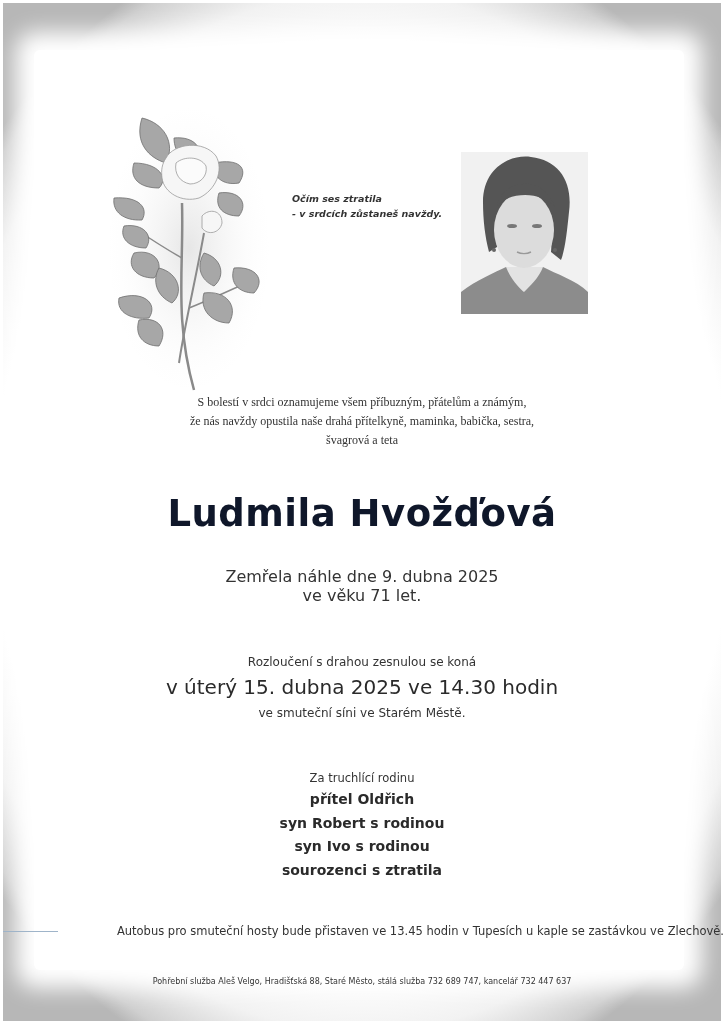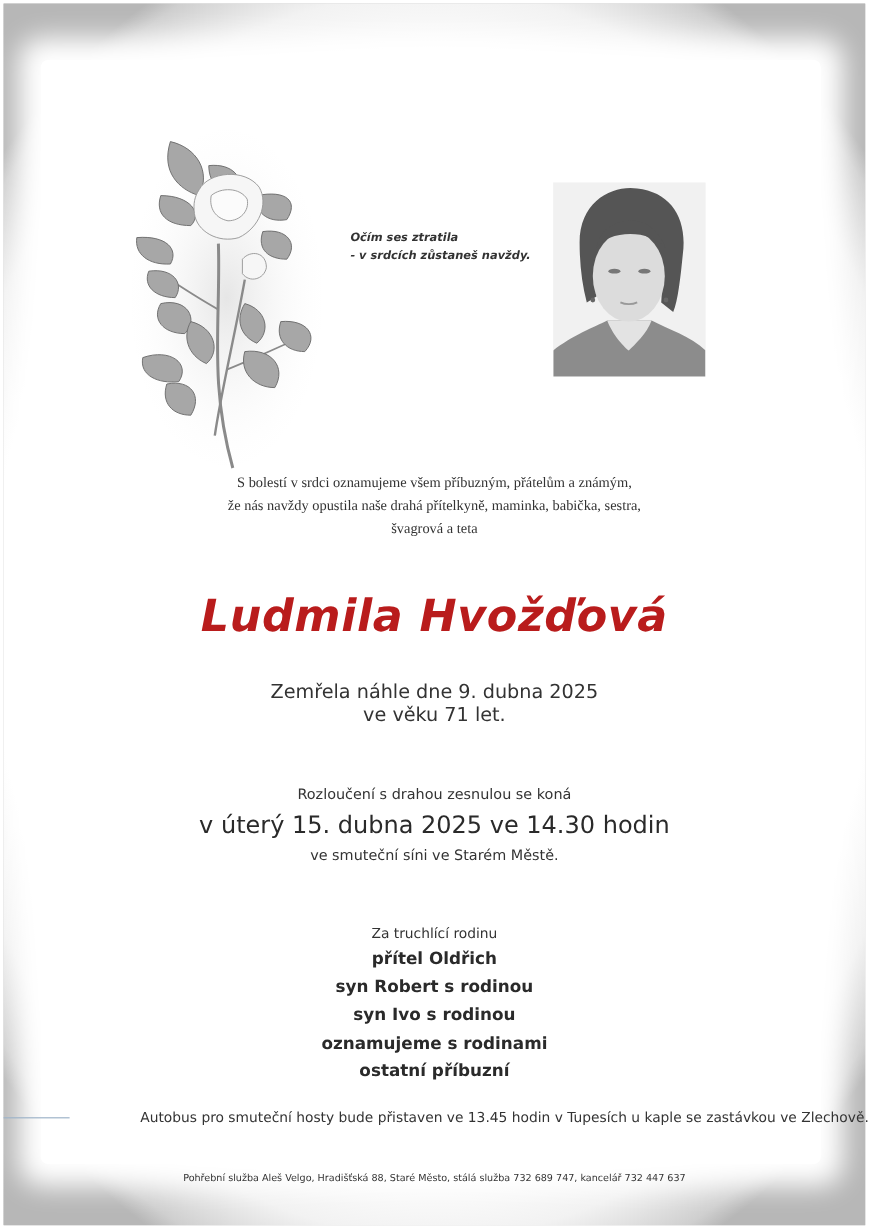--- a/index.html
+++ b/index.html
@@ -10,21 +10,21 @@
   .inner { position:absolute; left:34px; top:50px; width:650px; height:920px;
     background:#ffffff; box-shadow:0 0 22px 18px #ffffff; border-radius:6px; }
   .abs { position:absolute; }
   .center { text-align:center; left:0; right:0; }
 
   .rose { position:absolute; left:104px; top:108px; width:165px; height:285px; }
   .motto { left:292px; top:191px; font-size:9.5px; font-style:italic; font-weight:bold; line-height:15px; color:#333; }
   .photo { position:absolute; left:461px; top:152px; width:127px; height:162px; background:#f3f3f3; overflow:hidden; }
 
   .intro { top:393px; font-size:12px; line-height:19px; color:#333;font-family:Liberation Serif, serif; }
-  .name { top:492px; font-size:37px; font-style:italic; font-weight:bold; color:#b91c1c; letter-spacing:0.5px; }
+  .name { top:492px; font-size:37px; font-weight:bold; color:#0f172a; letter-spacing:0.5px; }
   .died { top:567px; font-size:16px; line-height:19px; color:#333; }
   .farewell-lead { top:655px; font-size:12px; color:#333; }
   .farewell-date { top:675px; font-size:20px; font-weight:normal; color:#2a2a2a; }
   .farewell-place { top:706px; font-size:12px; color:#333; }
   .mourn-lead { top:771px; font-size:11.5px; color:#333; }
   .mourners { top:788px; font-size:14px; font-weight:bold; line-height:23.5px; color:#2a2a2a; }
   .bus { top:924px; font-size:11.5px; color:#333;text-align:right; }
   .footer { top:977px; font-size:8px; color:#333; }
   .bus-line { position:absolute; left:3px; top:931px; width:55px; height:1px; background:#9fb4c9; }
 </style>
@@ -109,20 +109,19 @@
 
 <div class="abs center farewell-lead">Rozloučení s drahou zesnulou se koná</div>
 <div class="abs center farewell-date">v úterý 15. dubna 2025 ve 14.30 hodin</div>
 <div class="abs center farewell-place">ve smuteční síni ve Starém Městě.</div>
 
 <div class="abs center mourn-lead">Za truchlící rodinu</div>
 <div class="abs center mourners">
   <div>přítel Oldřich</div>
   <div>syn Robert s rodinou</div>
   <div>syn Ivo s rodinou</div>
-  <div>oznamujeme s rodinami</div>
-  <div>ostatní příbuzní</div>
+  <div>sourozenci s ztratila</div>
 </div>
 
 <div class="bus-line"></div>
 <div class="abs center bus">Autobus pro smuteční hosty bude přistaven ve 13.45 hodin v Tupesích u kaple se zastávkou ve Zlechově.</div>
 
 <div class="abs center footer">Pohřební služba Aleš Velgo, Hradišťská 88, Staré Město, stálá služba 732 689 747, kancelář 732 447 637</div>
 
 </body></html>

